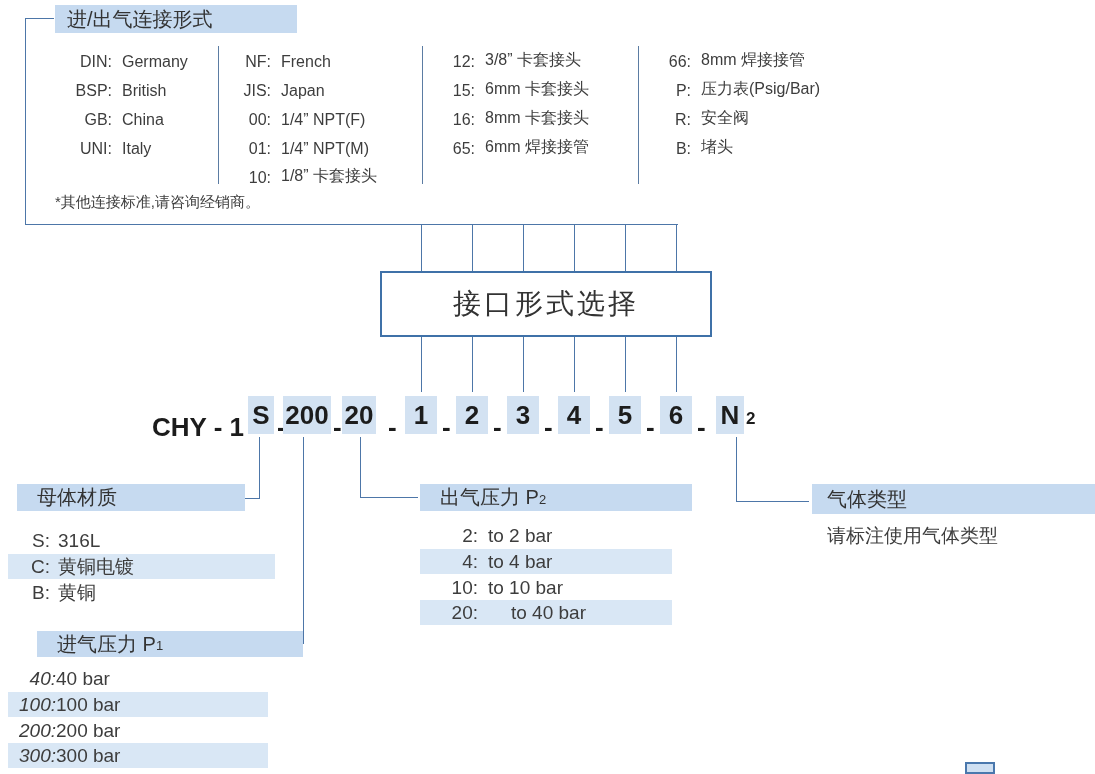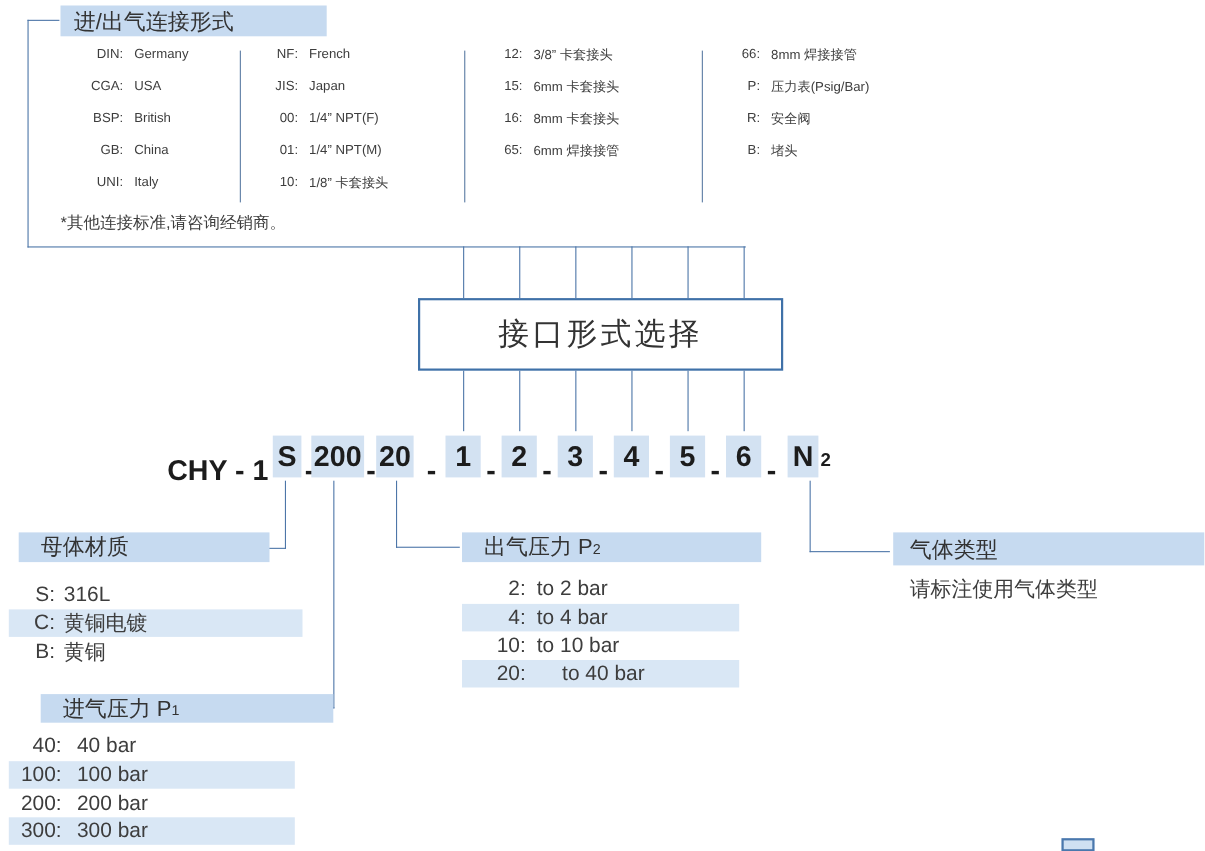--- a/index.html
+++ b/index.html
@@ -11,21 +11,21 @@
   .vline { position:absolute; width:1px; background:#4d76a8; }
   .hline { position:absolute; height:1px; background:#4d76a8; }
   .corner-lb { position:absolute; border-left:1px solid #4d76a8; border-bottom:1px solid #4d76a8; }
   .corner-rb { position:absolute; border-right:1px solid #4d76a8; border-bottom:1px solid #4d76a8; }
   
   .sec-header {
     position:absolute; background:#c6daf0; display:flex; align-items:center;
     font-size:20px; color:#333333; white-space:nowrap;
   }
   .tcol { position:absolute; top:42px; }
-  .trow { height:29px; display:flex; align-items:flex-start; font-size:12px; white-space:nowrap; }
+  .trow { height:29px; display:flex; align-items:flex-end; font-size:16px; white-space:nowrap; }
   .tcode { text-align:right; margin-right:10px; }
   .w52 { width:52px; } .w34 { width:34px; } .w30 { width:30px; }
   .vdiv { position:absolute; top:46px; height:138px; width:1px; background:#5b7ca3; }
   .note { position:absolute; font-size:15px; color:#3d3d3d; white-space:nowrap; }
   
   .selector-box {
     position:absolute; left:380px; top:271px; width:332px; height:66px;
     border:2px solid #3f71a8; background:#ffffff; box-sizing:border-box;
     display:flex; align-items:center; justify-content:center;
     font-size:28px; letter-spacing:3px; color:#333333;
@@ -36,21 +36,21 @@
   .code-row span { position:absolute; top:12px; line-height:42px; white-space:pre; }
   .code-row .hl {
     top:2px; height:38px; line-height:38px; background:#d3e2f2; text-align:center;
   }
   .code-row .sub { font-size:17px; top:12px; line-height:26px; }
   
   .item-row { position:absolute; height:25px; display:flex; align-items:center;
     font-size:19px; white-space:nowrap; }
   .item-row.hl { background:#d9e7f5; }
   .icode { text-align:right; }
-  .iw20 { width:20px; margin-right:8px; } .iw48 { width:48px; margin-right:14px; }
+  .iw20 { width:20px; margin-right:8px; } .iw48 { width:48px; margin-right:0;font-style:italic; }
   .iw58 { width:58px; margin-right:10px; }
   sub.hsub { font-size:13px; position:relative; top:2px; line-height:0; }
   .gas-note { position:absolute; font-size:19px; white-space:nowrap; }
   
   .footer-box { position:absolute; left:965px; top:762px; width:30px; height:12px;
     border:2px solid #4a78ad; background:#cfe0f2; box-sizing:border-box; }
 </style>
 </head>
 <body>
 
@@ -60,24 +60,20 @@
   <div class="corner-lb" style="left:25px; top:18px; width:652px; height:206px;"></div>
 
   <div class="sec-header" style="left:55px; top:5px; width:230px; height:28px; padding-left:12px;">
     <span>进/出气连接形式</span>
   </div>
 
   <div class="tcol" style="left:60px;">
     <div class="trow">
         <span class="tcode w52">DIN:</span>
         <span>Germany</span>
-      </div>
-    <div class="trow">
-        <span class="tcode w52">CGA:</span>
-        <span>USA</span>
       </div>
     <div class="trow">
         <span class="tcode w52">BSP:</span>
         <span>British</span>
       </div>
     <div class="trow">
         <span class="tcode w52">GB:</span>
         <span>China</span>
       </div>
     <div class="trow">

